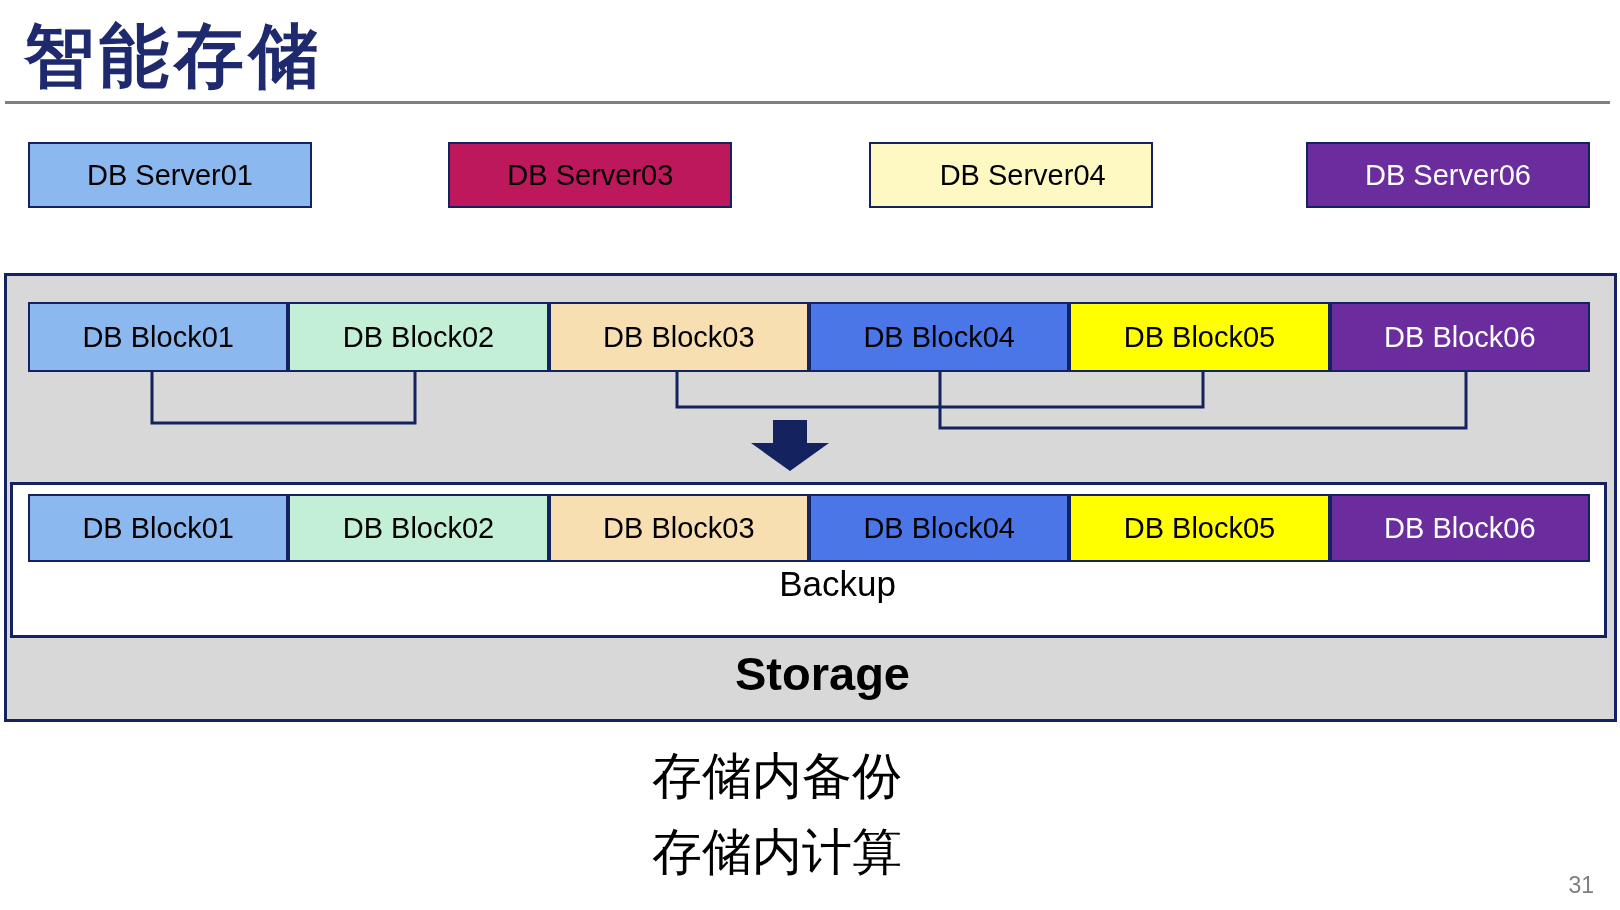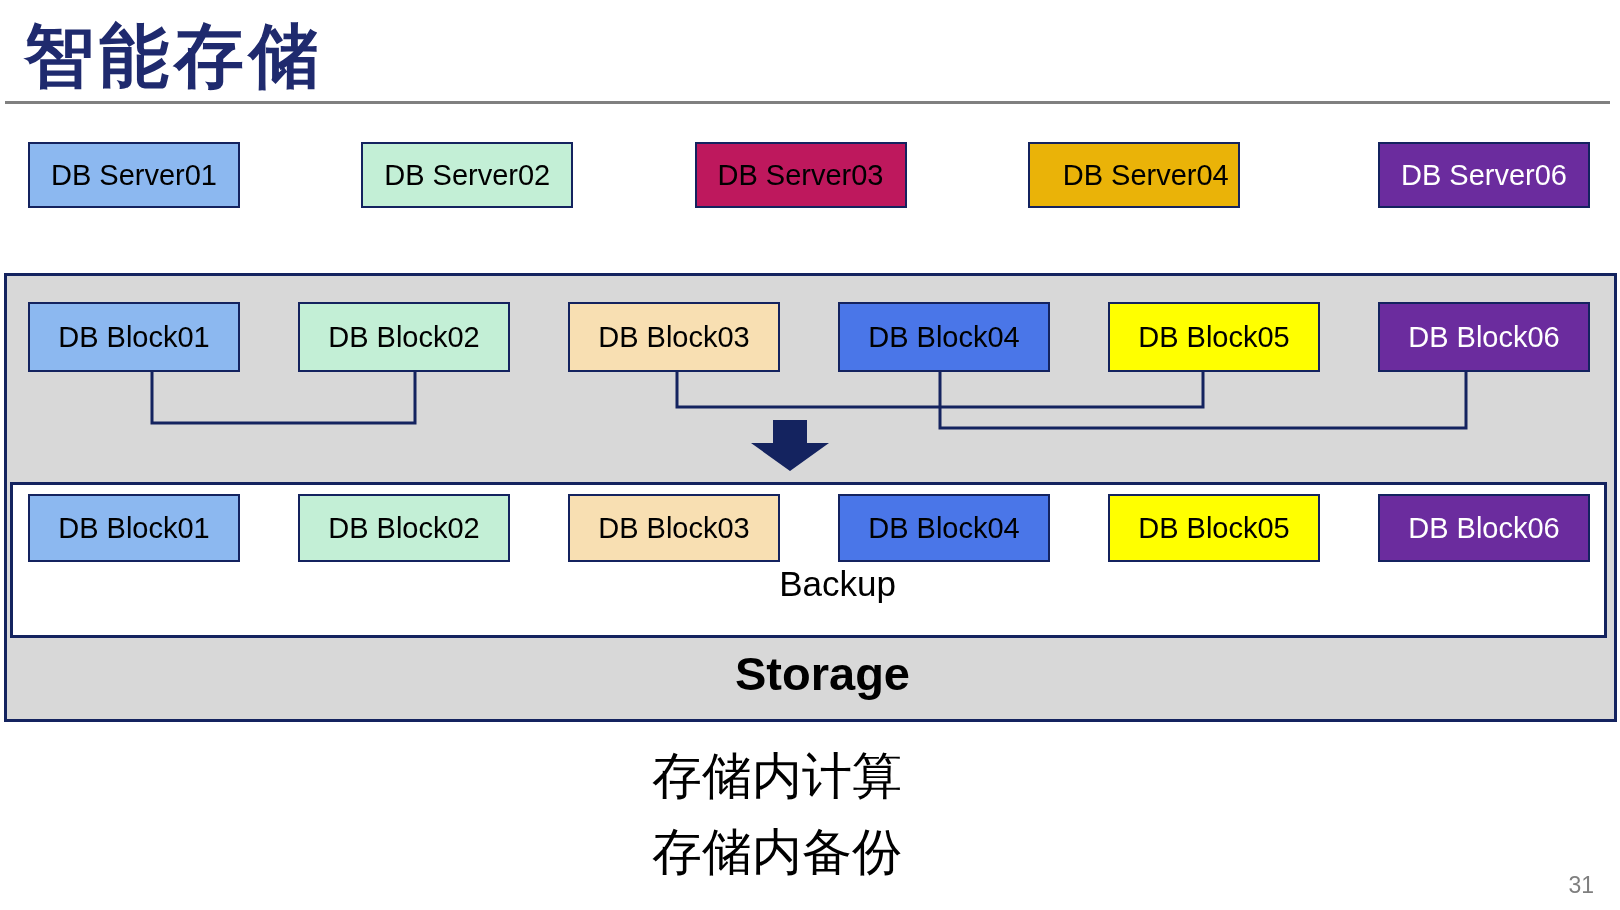--- a/index.html
+++ b/index.html
@@ -53,21 +53,21 @@
     position: absolute;
     left: 28px;
     width: 1562px;
     display: flex;
     justify-content: space-between;
   }
   .server-row { top: 142px; height: 66px; }
   .upper-row  { top: 302px; height: 70px; }
   .lower-row  { top: 494px; height: 68px; }
   .box {
-    width: 212px;
+    width: 284px;
     display: flex;
     align-items: center;
     justify-content: center;
     border: 2px solid #14235F;
     box-sizing: border-box;
     font-size: 29px;
     color: #000000;
     white-space: nowrap;
   }
   .light { color: #ffffff; }
@@ -118,23 +118,22 @@
 </head>
 <body>
 
 <div class="slide">
 
   <div class="title">智能存储</div>
   <div class="title-rule"></div>
 
   <div class="row server-row">
     <div class="box" style="background-color: rgb(140, 184, 240);">DB Server01</div>
-    <div class="box" style="background-color: rgb(195, 239, 214);">DB Server02</div>
     <div class="box" style="background-color: #be185d;">DB Server03</div>
-    <div class="box" style="background-color: #eab308; padding-left: 24px;">DB Server04</div>
+    <div class="box" style="background-color: #fef9c3; padding-left: 24px;">DB Server04</div>
     <div class="box light" style="background-color: rgb(107, 44, 158); margin-left: 17px;">DB Server06</div>
   </div>
 
   <div class="storage-container"></div>
 
   <div class="backup-box"></div>
 
   <div class="row upper-row">
     <div class="box" style="background-color: rgb(140, 184, 240);">DB Block01</div>
     <div class="box" style="background-color: rgb(195, 239, 214);">DB Block02</div>
@@ -157,19 +156,19 @@
   <div class="storage-label">Storage</div>
 
   <svg class="overlay" viewBox="0 0 1620 910" xmlns="http://www.w3.org/2000/svg">
     <polyline points="152,372 152,423 415,423 415,372" fill="none" stroke="#14235F" stroke-width="3"></polyline>
     <polyline points="677,372 677,407 1203,407 1203,372" fill="none" stroke="#14235F" stroke-width="3"></polyline>
     <polyline points="940,372 940,428 1466,428 1466,372" fill="none" stroke="#14235F" stroke-width="3"></polyline>
     <polygon points="773,420 807,420 807,443 829,443 790,471 751,443 773,443" fill="#14235F"></polygon>
   </svg>
 
   <div class="caption">
+    <div>存储内备份</div>
     <div>存储内计算</div>
-    <div>存储内备份</div>
   </div>
 
   <div class="page-number">31</div>
 
 </div>
 
 </body></html>

